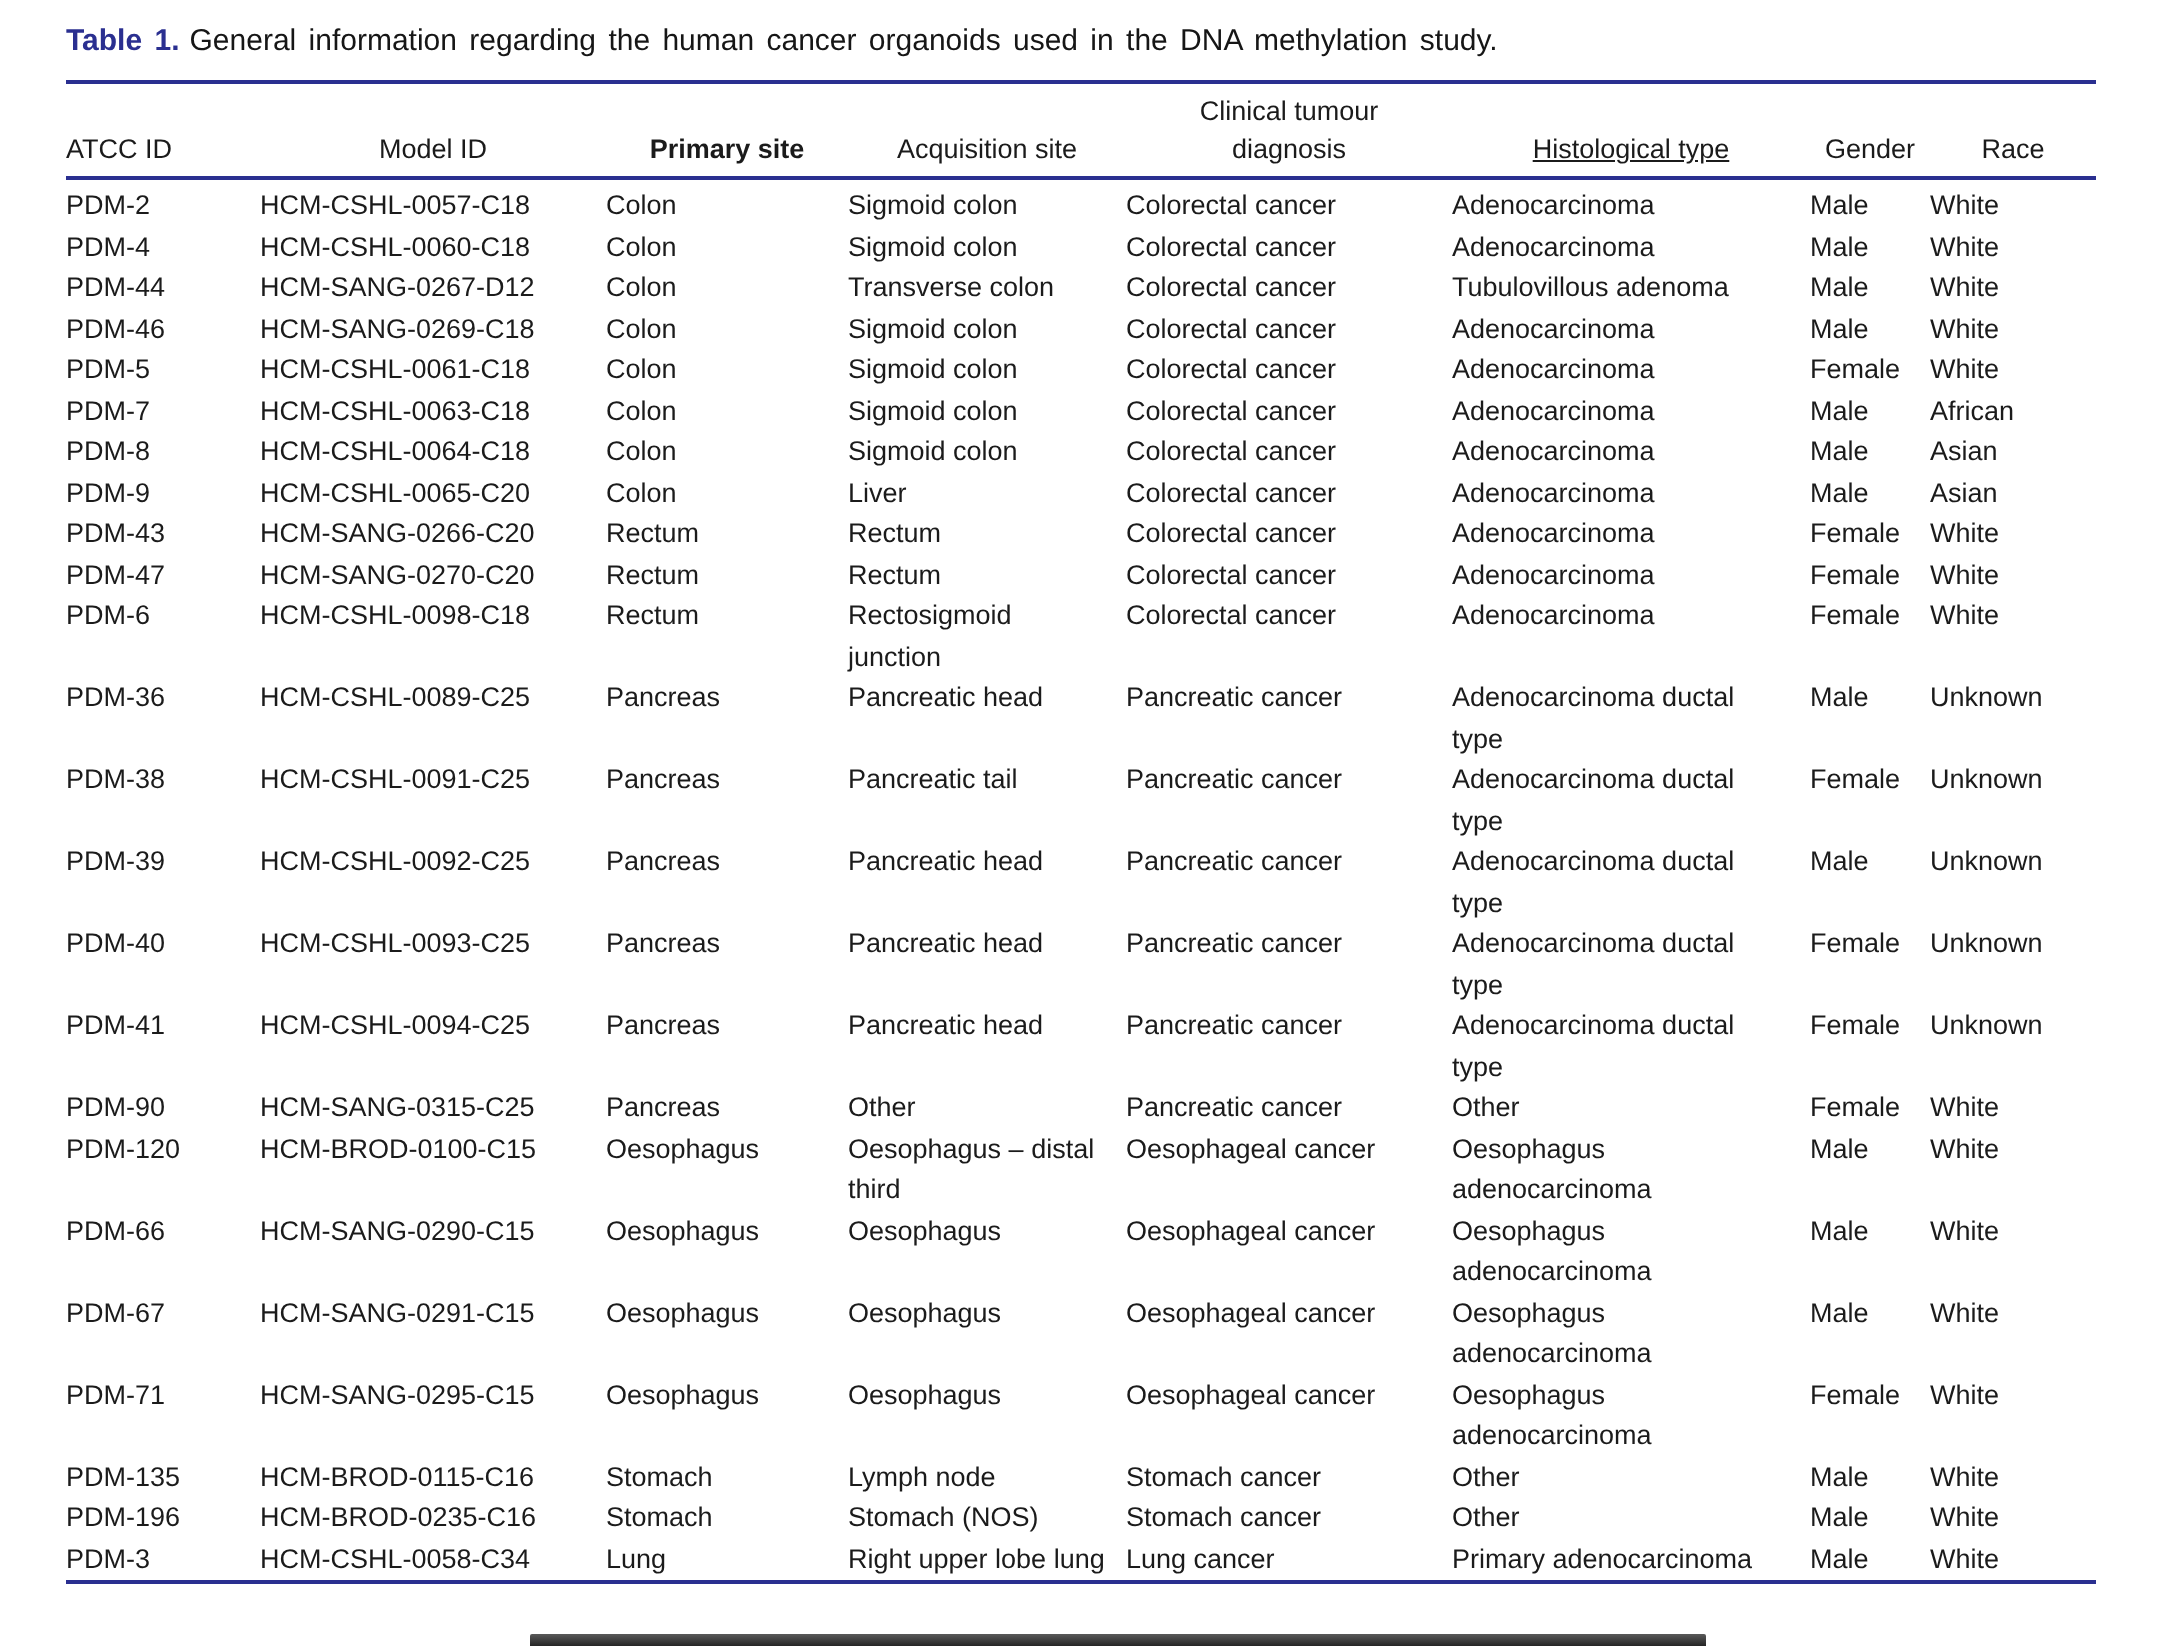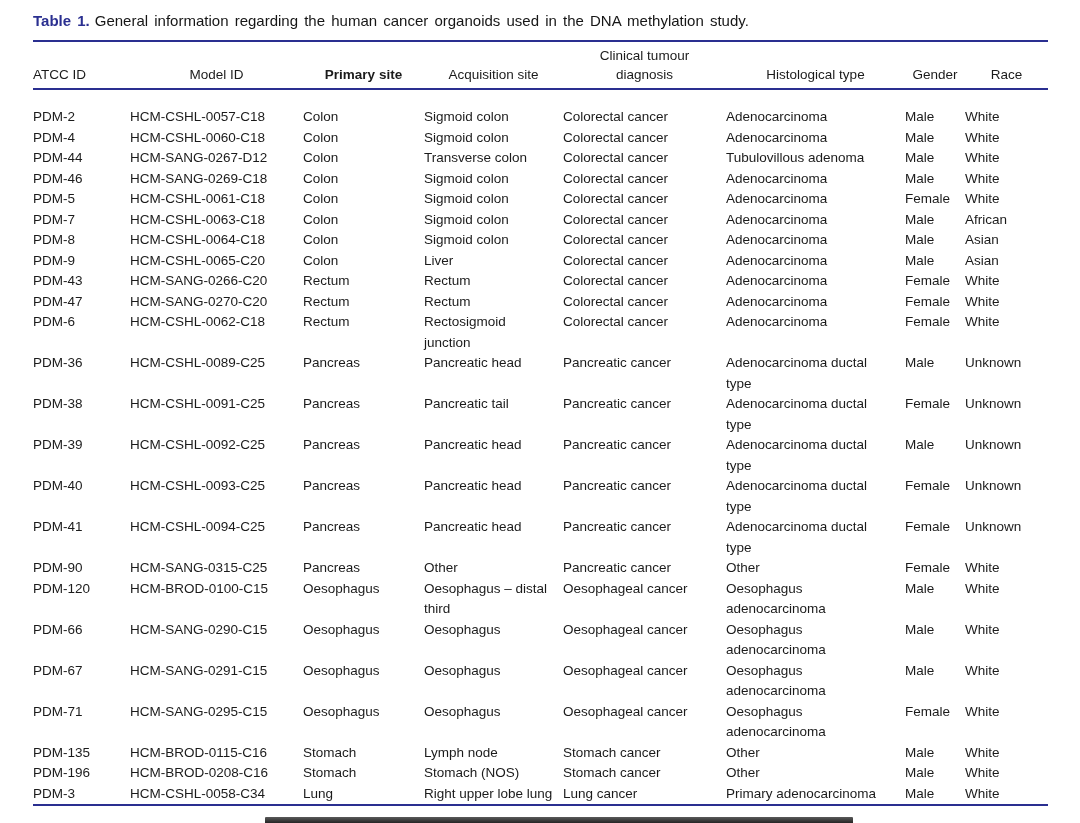--- a/index.html
+++ b/index.html
@@ -35,21 +35,21 @@
     color: #1b1b1b;
   }
   table.organoids thead th {
     font-weight: 400;
     vertical-align: bottom;
     line-height: 19px;
     padding: 4px 0 4px 0;
     white-space: pre-line;
   }
   table.organoids thead tr { border-bottom: 2px solid #2a2f90; }
-  table.organoids tbody tr:first-child td { padding-top: 17px; }
+  table.organoids tbody tr:first-child td { padding-top: 3px; }
   table.organoids td {
     vertical-align: top;
     line-height: 20.5px;
     padding: 0 4px 0 0;
     white-space: pre-line;
     text-align: left;
   }
   table.organoids { border-bottom: 2px solid #2a2f90; }
 
   .cropped-bar {
@@ -86,21 +86,21 @@
           <col style="width: 83px;">
         </colgroup>
       <thead>
           <tr>
             <th style="text-align: left;">ATCC ID</th>
             <th style="text-align: center;">Model ID</th>
             <th style="text-align: center; font-weight: bold;">Primary site</th>
             <th style="text-align: center;">Acquisition site</th>
             <th style="text-align: center;">Clinical tumour
 diagnosis</th>
-            <th style="text-align: center;">Histological type</th>
+            <th style="text-align: center; text-decoration: underline;">Histological type</th>
             <th style="text-align: center;">Gender</th>
             <th style="text-align: center;">Race</th>
           </tr>
         </thead>
       <tbody>
           <tr>
             <td>PDM-2</td>
             <td>HCM-CSHL-0057-C18</td>
             <td>Colon</td>
             <td>Sigmoid colon</td>
@@ -194,21 +194,21 @@
             <td>HCM-SANG-0270-C20</td>
             <td>Rectum</td>
             <td>Rectum</td>
             <td>Colorectal cancer</td>
             <td>Adenocarcinoma</td>
             <td>Female</td>
             <td>White</td>
           </tr>
           <tr>
             <td>PDM-6</td>
-            <td>HCM-CSHL-0062-C18</td>
+            <td>HCM-CSHL-0098-C18</td>
             <td>Rectum</td>
             <td>Rectosigmoid
 junction</td>
             <td>Colorectal cancer</td>
             <td>Adenocarcinoma</td>
             <td>Female</td>
             <td>White</td>
           </tr>
           <tr>
             <td>PDM-36</td>
@@ -325,21 +325,21 @@
             <td>HCM-BROD-0115-C16</td>
             <td>Stomach</td>
             <td>Lymph node</td>
             <td>Stomach cancer</td>
             <td>Other</td>
             <td>Male</td>
             <td>White</td>
           </tr>
           <tr>
             <td>PDM-196</td>
-            <td>HCM-BROD-0208-C16</td>
+            <td>HCM-BROD-0235-C16</td>
             <td>Stomach</td>
             <td>Stomach (NOS)</td>
             <td>Stomach cancer</td>
             <td>Other</td>
             <td>Male</td>
             <td>White</td>
           </tr>
           <tr>
             <td>PDM-3</td>
             <td>HCM-CSHL-0058-C34</td>

